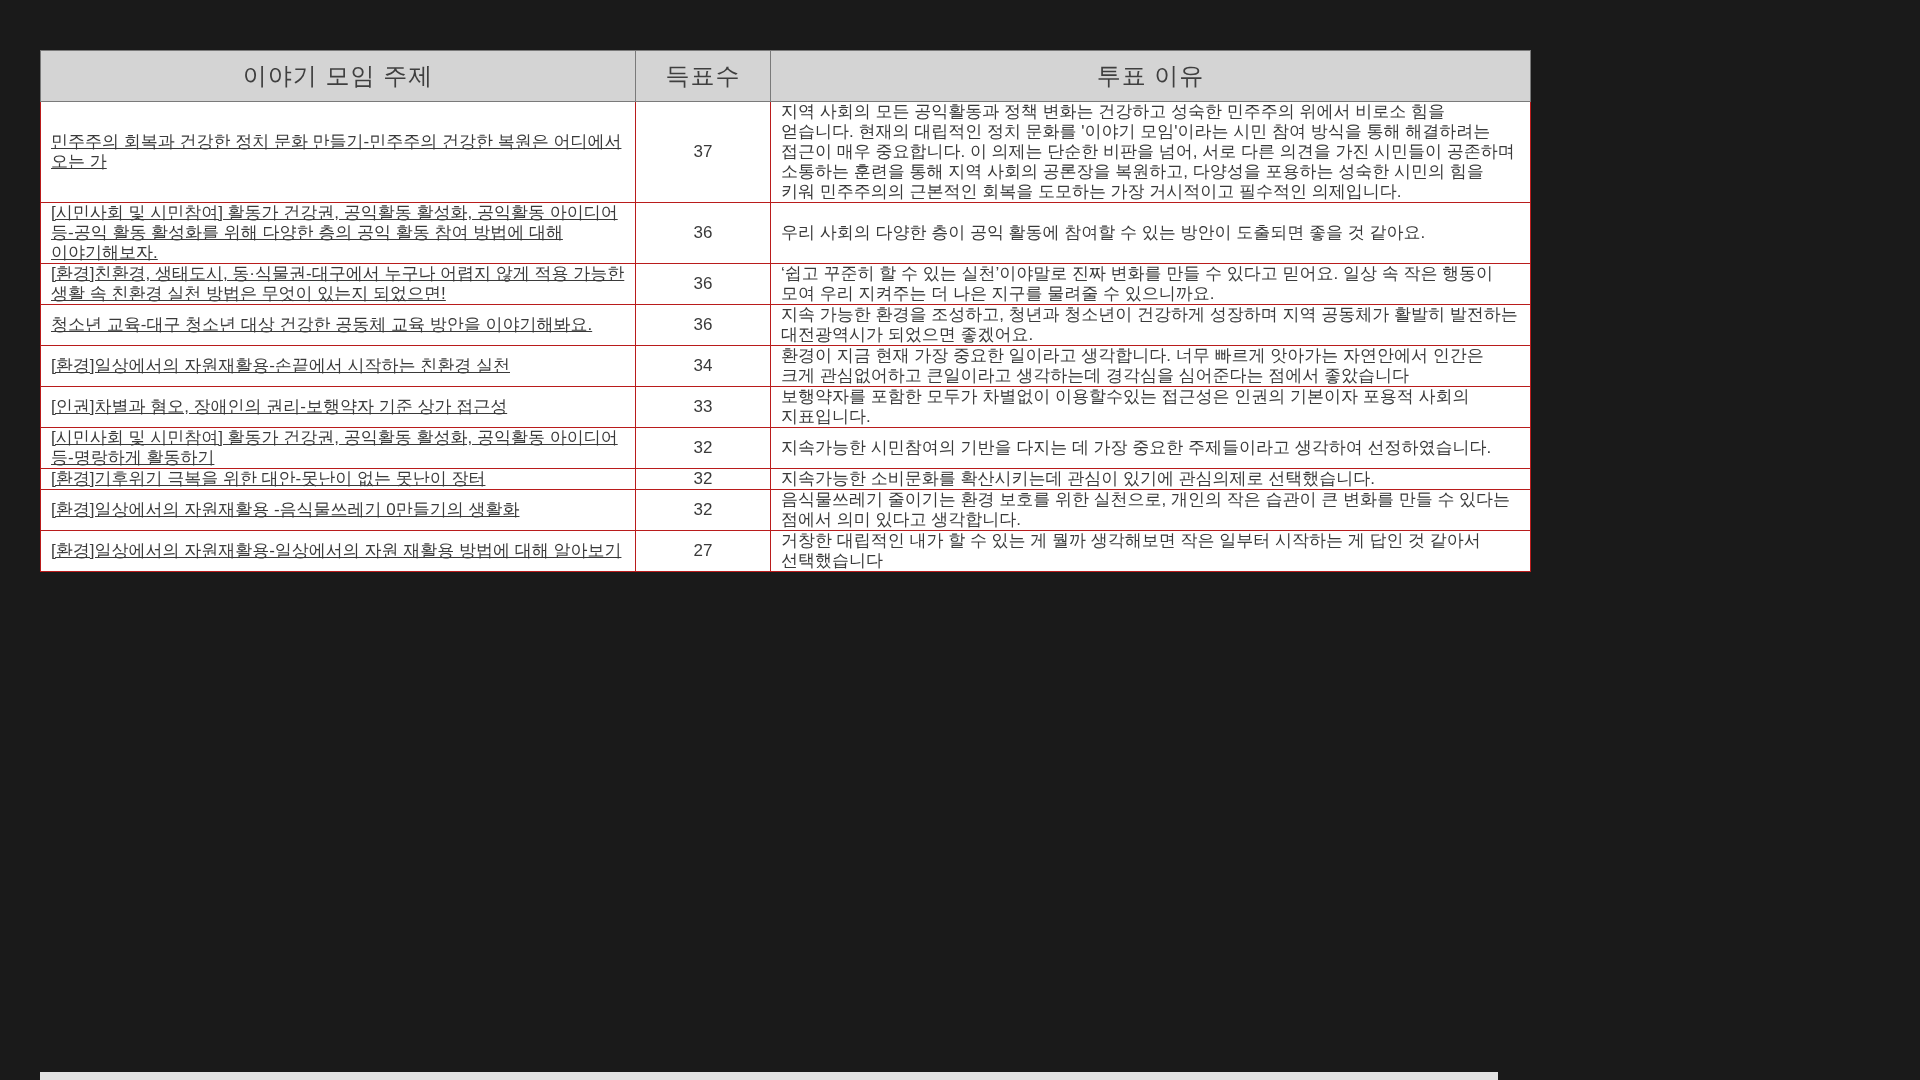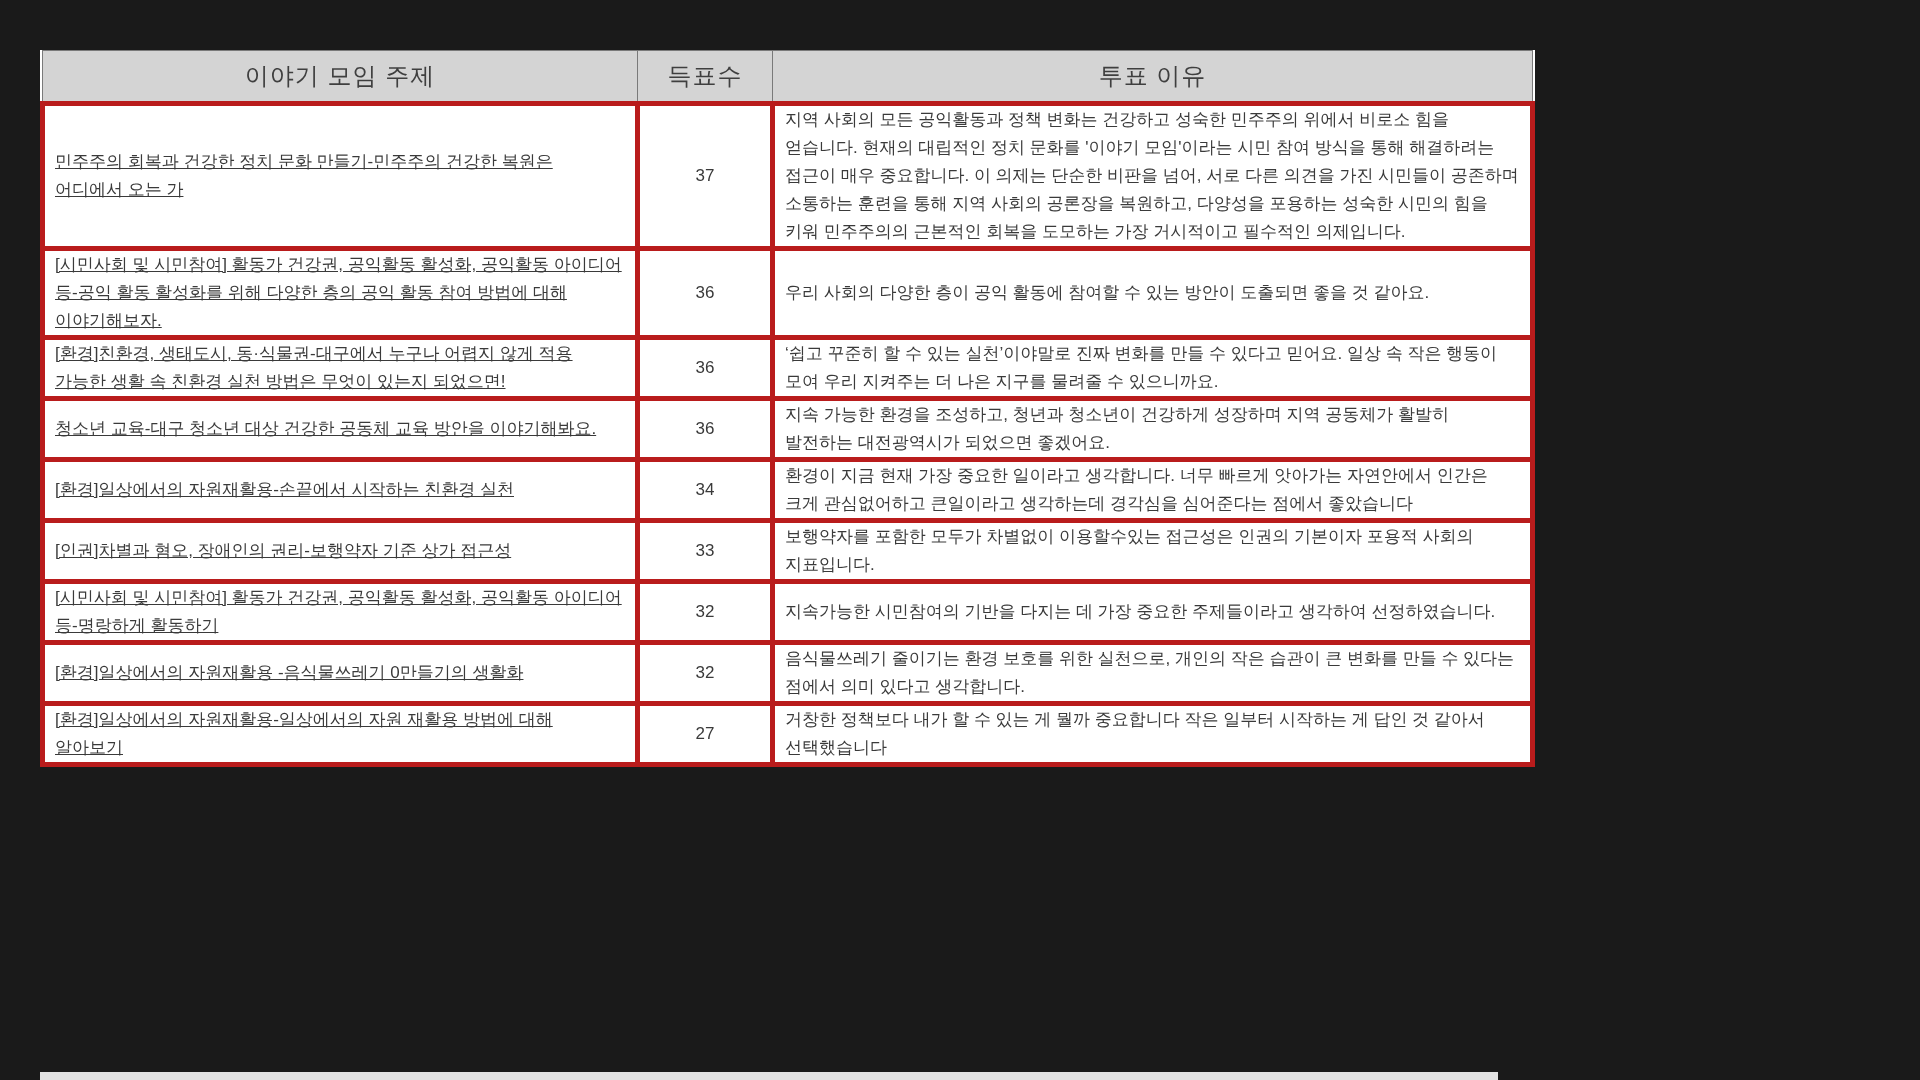--- a/index.html
+++ b/index.html
@@ -21,41 +21,42 @@
     position: absolute;
     left: 40px;
     top: 50px;
     width: 1490px;
   }
   table.vote-table {
     border-collapse: collapse;
     table-layout: fixed;
     width: 100%;
     background: #ffffff;
+    border-radius: 15px;
   }
   table.vote-table col.c-topic  { width: 595px; }
   table.vote-table col.c-votes  { width: 135px; }
   table.vote-table col.c-reason { width: 760px; }
   table.vote-table th {
     background: #d4d4d4;
     color: #3f3f3f;
     font-size: 24px;
     font-weight: 400;
     height: 48px;
     border: 1px solid #7a7a7a;
     text-align: center;
     vertical-align: middle;
     letter-spacing: 1px;
   }
   table.vote-table td {
-    border: 5px solid #b91c1c;
+    border: 1px solid #b91c1c;
     background: #ffffff;
     color: #3a3a3a;
     font-size: 17px;
-    line-height: 28px;
+    line-height: 20px;
     padding: 0 10px;
     vertical-align: middle;
     word-break: keep-all;
   }
   td.col-topic {
     padding-left: 8px;
     padding-right: 14px;
     text-decoration: underline;
   }
   td.col-votes {
@@ -126,28 +127,33 @@
             <td class="col-topic">[인권]차별과 혐오, 장애인의 권리-보행약자 기준 상가 접근성</td>
             <td class="col-votes">33</td>
             <td class="col-reason">보행약자를 포함한 모두가 차별없이 이용할수있는 접근성은 인권의 기본이자 포용적 사회의 지표입니다.</td>
           </tr>
           <tr>
             <td class="col-topic">[시민사회 및 시민참여] 활동가 건강권, 공익활동 활성화, 공익활동 아이디어 등-명랑하게 활동하기</td>
             <td class="col-votes">32</td>
             <td class="col-reason">지속가능한 시민참여의 기반을 다지는 데 가장 중요한 주제들이라고 생각하여 선정하였습니다.</td>
           </tr>
           <tr>
+            <td class="col-topic">[환경]기후위기 극복을 위한 대안-못난이 없는 못난이 장터</td>
+            <td class="col-votes">32</td>
+            <td class="col-reason">지속가능한 소비문화를 확산시키는데 관심이 있기에 관심의제로 선택했습니다.</td>
+          </tr>
+          <tr>
             <td class="col-topic">[환경]일상에서의 자원재활용 -음식물쓰레기 0만들기의 생활화</td>
             <td class="col-votes">32</td>
             <td class="col-reason">음식물쓰레기 줄이기는 환경 보호를 위한 실천으로, 개인의 작은 습관이 큰 변화를 만들 수 있다는 점에서 의미 있다고 생각합니다.</td>
           </tr>
           <tr>
             <td class="col-topic">[환경]일상에서의 자원재활용-일상에서의 자원 재활용 방법에 대해 알아보기</td>
             <td class="col-votes">27</td>
-            <td class="col-reason">거창한 정책보다 내가 할 수 있는 게 뭘까 중요합니다 작은 일부터 시작하는 게 답인 것 같아서 선택했습니다</td>
+            <td class="col-reason">거창한 대립적인 내가 할 수 있는 게 뭘까 생각해보면 작은 일부터 시작하는 게 답인 것 같아서 선택했습니다</td>
           </tr>
         </tbody>
     </table>
   </div>
 
   <div class="bottom-strip"></div>
 
 </div>
 
 </body></html>

